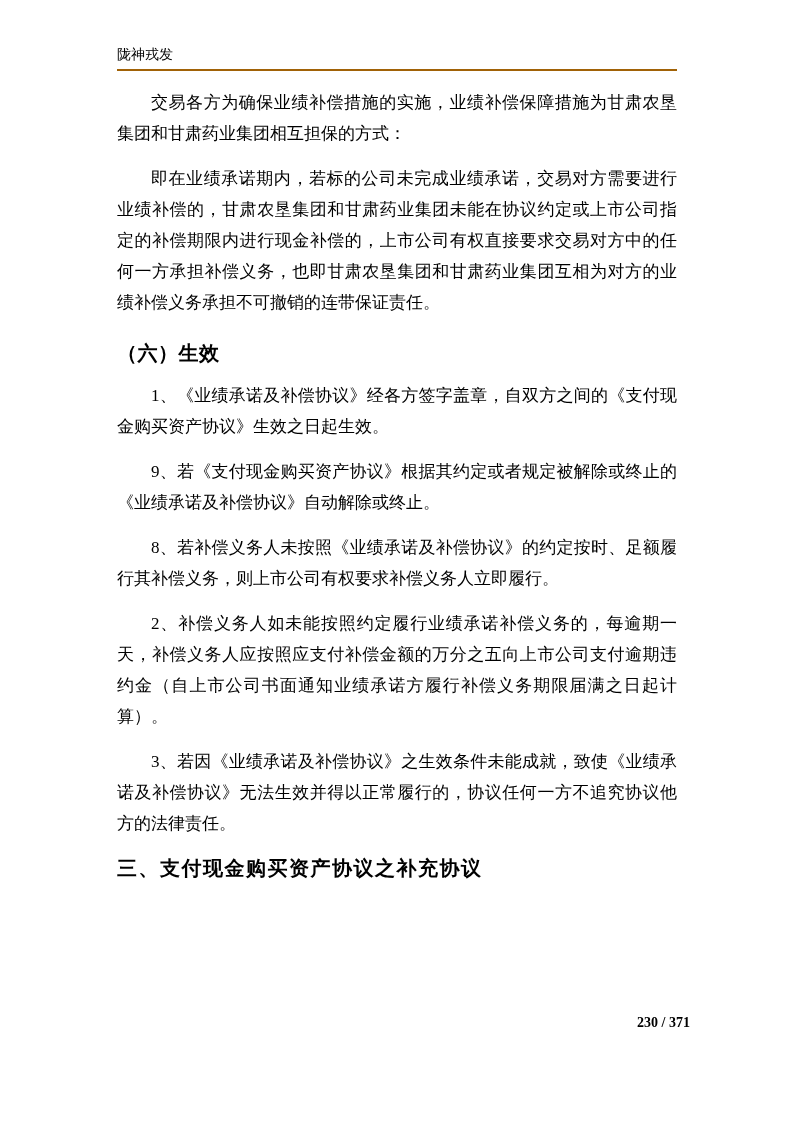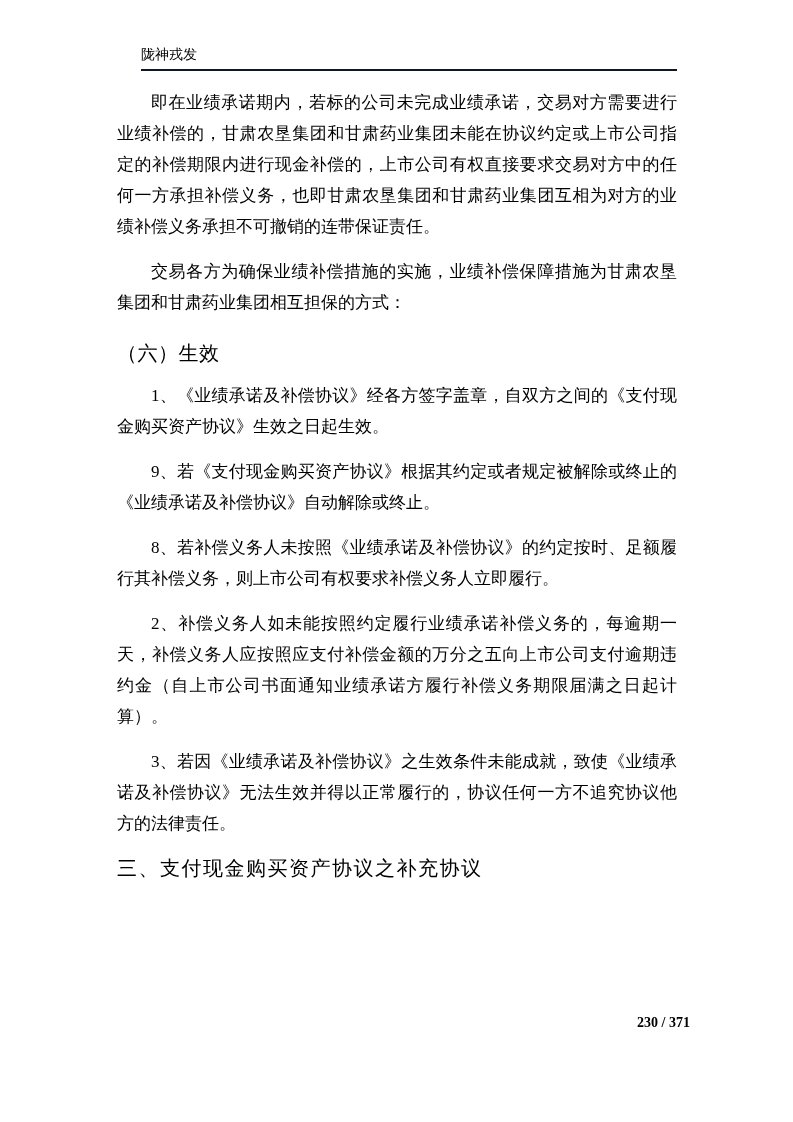--- a/index.html
+++ b/index.html
@@ -15,23 +15,22 @@
     color: #000000;
     box-sizing: border-box;
     padding: 46px 116px 0 117px;
     font-family: "Liberation Serif", "DejaVu Serif", serif;
     overflow: hidden;
   }
   .doc-header {
     display: flex;
     justify-content: space-between;
     align-items: flex-end;
-    border-bottom: 2px solid #0f172a;
+    border-bottom: 2px solid #a16207;
     padding-bottom: 5px;
-    margin-left: 24px;
   }
   .doc-header .hdr-left {
     font-size: 14px;
     line-height: 18px;
     white-space: nowrap;
   }
   .doc-header .hdr-right {
     font-size: 13.5px;
     line-height: 18px;
     white-space: nowrap;
@@ -42,29 +41,29 @@
   .para {
     font-size: 17px;
     line-height: 31px;
     text-align: justify;
     text-justify: inter-ideograph;
     text-indent: 2em;
     margin: 0 0 14px 0;
   }
   .heading-hei {
     font-family: "Liberation Sans", "DejaVu Sans", sans-serif;
-    font-weight: normal;
+    font-weight: bold;
     font-size: 20px;
     line-height: 26px;
     margin: 22px 0 14px 0;
     letter-spacing: 0.5px;
   }
   .heading-kai {
     font-family: "Liberation Serif", "DejaVu Serif", serif;
-    font-weight: normal;
+    font-weight: bold;
     font-size: 20px;
     line-height: 26px;
     margin: 16px 0 0 0;
     letter-spacing: 1.5px;
   }
   .page-footer {
     position: absolute;
     top: 1014px;
     right: 103px;
     font-family: "Liberation Serif", "DejaVu Serif", serif;
@@ -77,23 +76,23 @@
 <body>
 
 <div class="page">
 
   <header class="doc-header">
     <span class="hdr-left">陇神戎发</span>
   </header>
 
   <main class="doc-body">
 
+    <p class="para">交易各方为确保业绩补偿措施的实施，业绩补偿保障措施为甘肃农垦集团和甘肃药业集团相互担保的方式：</p>
+
     <p class="para">即在业绩承诺期内，若标的公司未完成业绩承诺，交易对方需要进行业绩补偿的，甘肃农垦集团和甘肃药业集团未能在协议约定或上市公司指定的补偿期限内进行现金补偿的，上市公司有权直接要求交易对方中的任何一方承担补偿义务，也即甘肃农垦集团和甘肃药业集团互相为对方的业绩补偿义务承担不可撤销的连带保证责任。</p>
-
-    <p class="para">交易各方为确保业绩补偿措施的实施，业绩补偿保障措施为甘肃农垦集团和甘肃药业集团相互担保的方式：</p>
 
     <h2 class="heading-hei">（六）生效</h2>
 
     <p class="para">1、《业绩承诺及补偿协议》经各方签字盖章，自双方之间的《支付现金购买资产协议》生效之日起生效。</p>
 
     <p class="para">9、若《支付现金购买资产协议》根据其约定或者规定被解除或终止的《业绩承诺及补偿协议》自动解除或终止。</p>
 
 
     <p class="para">8、若补偿义务人未按照《业绩承诺及补偿协议》的约定按时、足额履行其补偿义务，则上市公司有权要求补偿义务人立即履行。</p>
 

